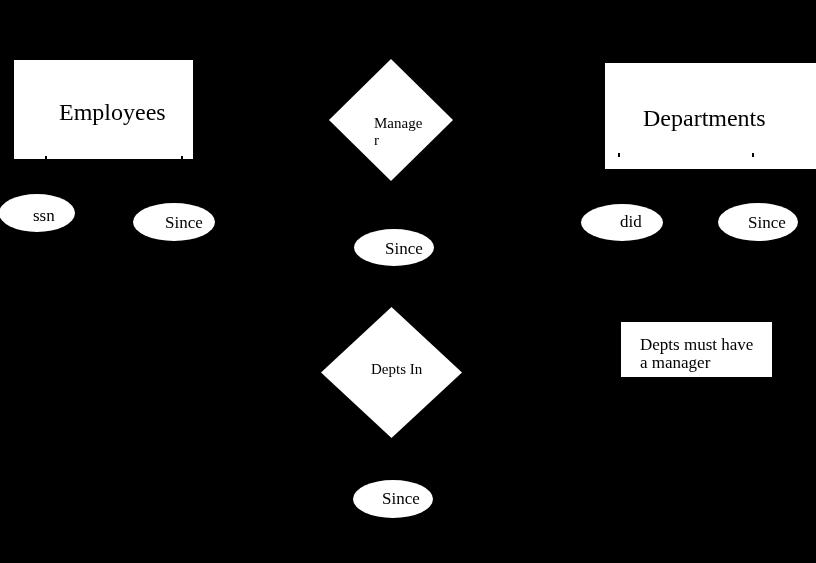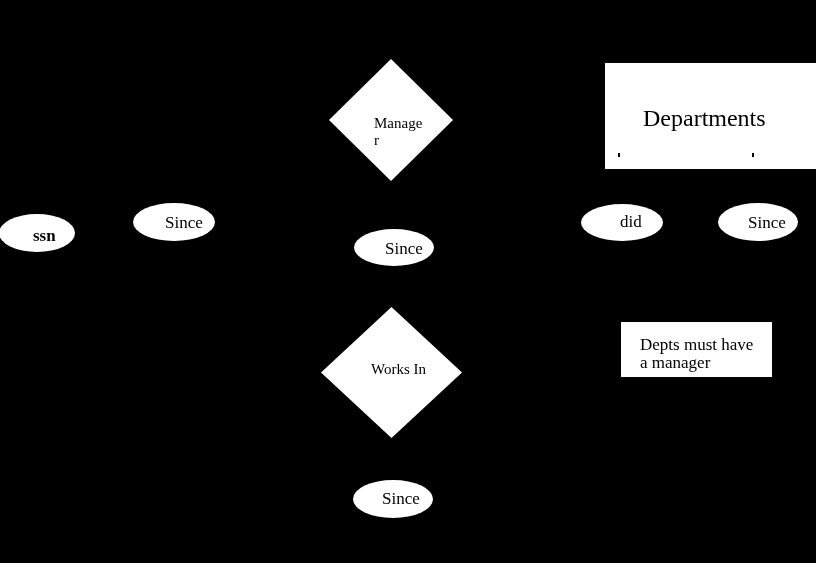--- a/index.html
+++ b/index.html
@@ -52,39 +52,42 @@
     width: 2px;
     height: 4px;
     background: #000000;
   }
 </style>
 </head>
 <body>
 
 <div id="canvas">
 
+  <div class="shape rect" style="left:14px; top:60px; width:179px; height:99px;">
+    <div class="label entity-label" style="left:45px; top:38px;">Employees</div>
+  </div>
   <div class="tick" style="left:45px; top:156px;"></div>
   <div class="tick" style="left:181px; top:156px;"></div>
 
   <div class="shape rect" style="left:605px; top:63px; width:181px; height:106px;padding-left:36px;">
     <div class="label entity-label" style="left:38px; top:41px;">Departments</div>
   </div>
   <div class="tick" style="left:618px; top:153px;"></div>
   <div class="tick" style="left:752px; top:153px;"></div>
 
   <div class="shape diamond" style="left:329px; top:59px; width:124px; height:122px;">
     <div class="label diamond-label" style="left:45px; top:56px;">Manage
 r</div>
   </div>
 
   <div class="shape diamond" style="left:321px; top:307px; width:141px; height:131px;">
-    <div class="label diamond-label" style="left:50px; top:54px;">Works In</div>
+    <div class="label diamond-label" style="left:50px; top:54px;">Depts In</div>
   </div>
 
-  <div class="shape ellipse" style="left:-1px; top:214px; width:76px; height:38px;font-weight:bold;">
+  <div class="shape ellipse" style="left:-1px; top:194px; width:76px; height:38px;">
     <div class="label small-label" style="left:34px; top:12px;">ssn</div>
   </div>
 
   <div class="shape ellipse" style="left:133px; top:203px; width:82px; height:38px;">
     <div class="label small-label" style="left:32px; top:10px;">Since</div>
   </div>
 
   <div class="shape ellipse" style="left:354px; top:229px; width:80px; height:37px;">
     <div class="label small-label" style="left:31px; top:10px;">Since</div>
   </div>

